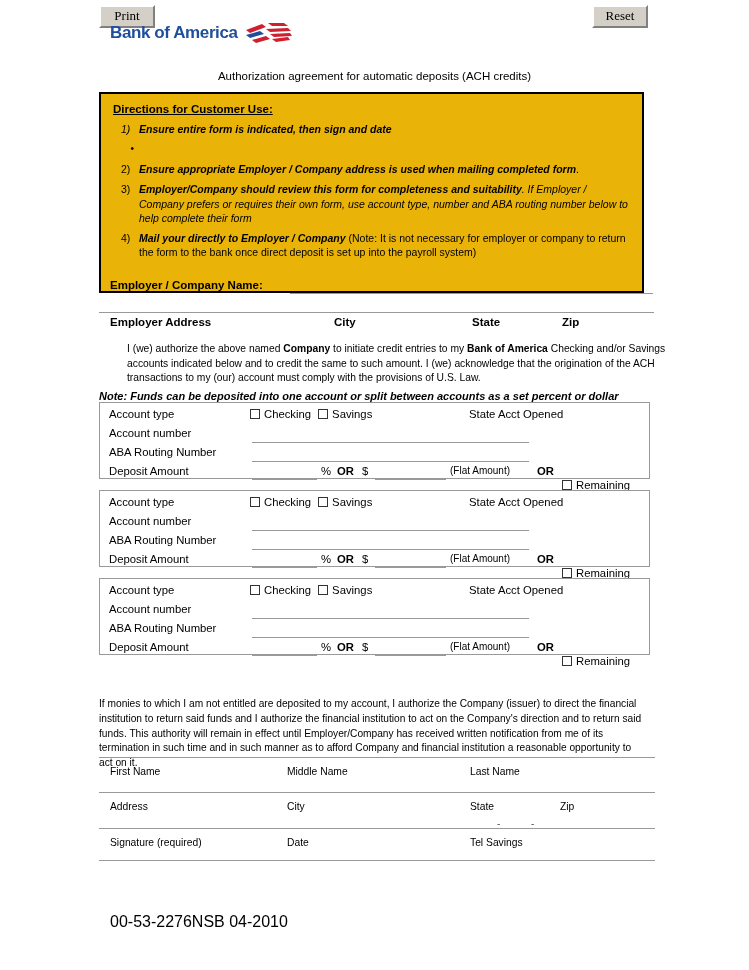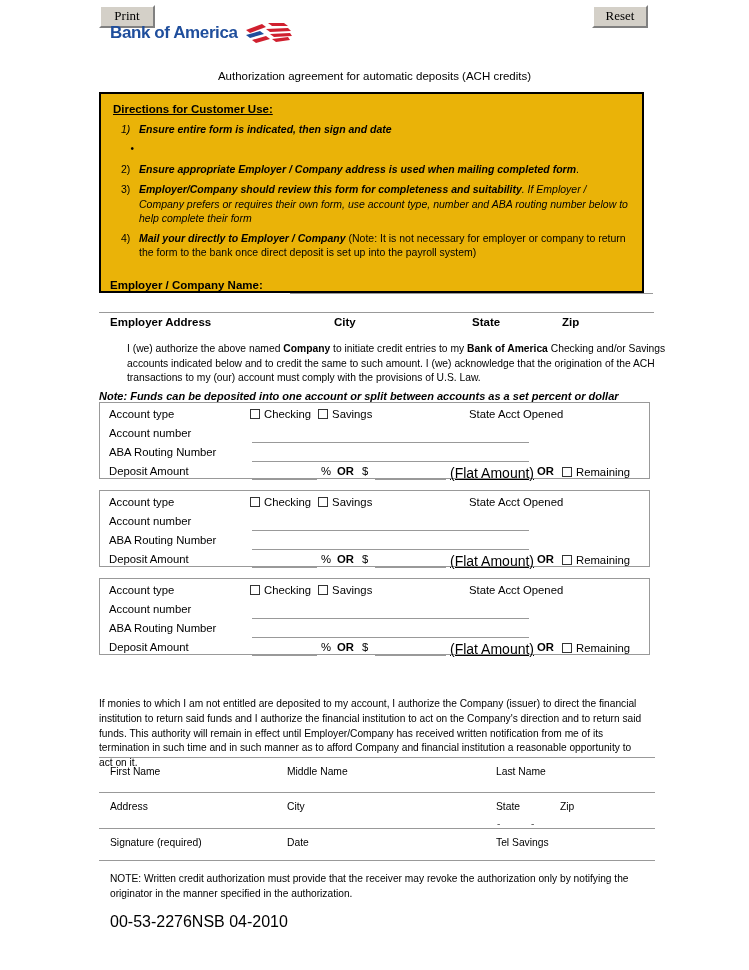--- a/index.html
+++ b/index.html
@@ -134,23 +134,23 @@
 
   .fill-line { position:absolute; border-bottom:1px solid #999; }
   .acct-num-line { left:152px; top:17px; width:277px; }
   .aba-line { left:152px; top:17px; width:277px; }
 
   .dep-pct-line { position:absolute; left:152px; top:16px; width:65px; border-bottom:1px solid #999; }
   .dep-pct-sym { position:absolute; left:221px; top:2px; font-size:11.3px; }
   .dep-or1 { position:absolute; left:237px; top:2px; font-size:11.3px; font-weight:bold; }
   .dep-dollar { position:absolute; left:262px; top:2px; font-size:11.3px; }
   .dep-amt-line { position:absolute; left:275px; top:16px; width:71px; border-bottom:1px solid #999; }
-  .dep-flat { position:absolute; left:350px; top:2px; font-size:14px;text-decoration:underline; }
+  .dep-flat { position:absolute; left:350px; top:2px; font-size:10px; }
   .dep-or2 { position:absolute; left:437px; top:2px; font-size:11.3px; font-weight:bold; }
-  .dep-remain { position:absolute; left:462px; top:3px; font-size:11.3px; white-space:nowrap; }
+  .dep-remain { position:absolute; left:462px; top:16px; font-size:11.3px; white-space:nowrap; }
 
   
   .monies-p {
     position:absolute; left:99px; top:667px; width:543px;
     font-size:10.2px; line-height:1.45;margin-top:30px;
   }
 
   
   .pi-rule { position:absolute; left:99px; width:556px; border-top:1px solid #999; }
   #pi-r0 { top:757px; }
@@ -158,21 +158,21 @@
   #pi-r2 { top:828px; }
   #pi-r3 { top:860px; }
 
   .pi-row { position:absolute; left:0; width:749px; font-size:10.3px; }
   #pi-row-1 { top:766px; }
   #pi-row-2 { top:801px; }
   #pi-row-3 { top:837px; }
   .pi-row span { position:absolute; }
   .p-c1 { left:110px; }
   .p-c2 { left:287px; }
-  .p-c3 { left:496px; }
+  .p-c3 { left:470px; }
   .p-c4 { left:560px; }
 
   .phone-dash { position:absolute; font-size:10px; color:#555; top:818px; }
   #ph-d1 { left:497px; }
   #ph-d2 { left:531px; }
 
   
   .foot-note {
     position:absolute; left:110px; top:872px; width:530px;
     font-size:10.2px; line-height:1.45;
@@ -356,16 +356,15 @@
   <span class="phone-dash" id="ph-d2">-</span>
 
   <div class="pi-rule" id="pi-r2"></div>
   <div class="pi-row" id="pi-row-3">
     <span class="p-c1">Signature (required)</span>
     <span class="p-c2">Date</span>
     <span class="p-c3">Tel Savings</span>
   </div>
   <div class="pi-rule" id="pi-r3"></div>
 
-  <div class="foot-note">NOTE:  Written credit authorization must provide that the receiver may revoke the authorization only by notifying the originator in the manner specified in the authorization.</div>
   <div class="form-id">00-53-2276NSB  04-2010</div>
 
 </div>
 
 </body></html>

